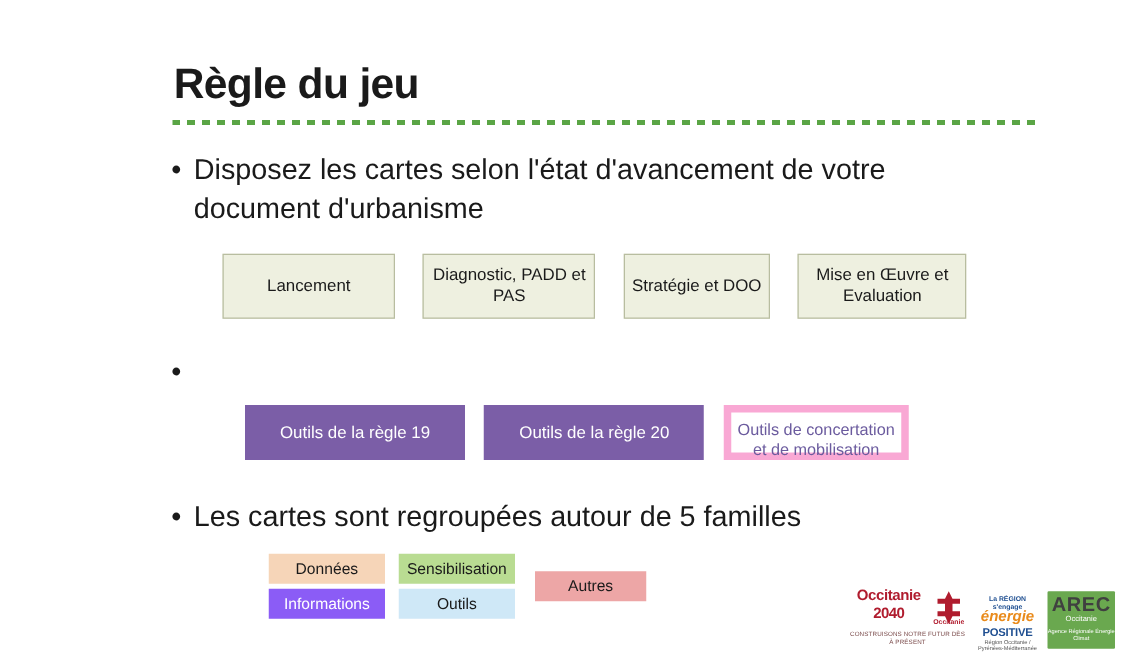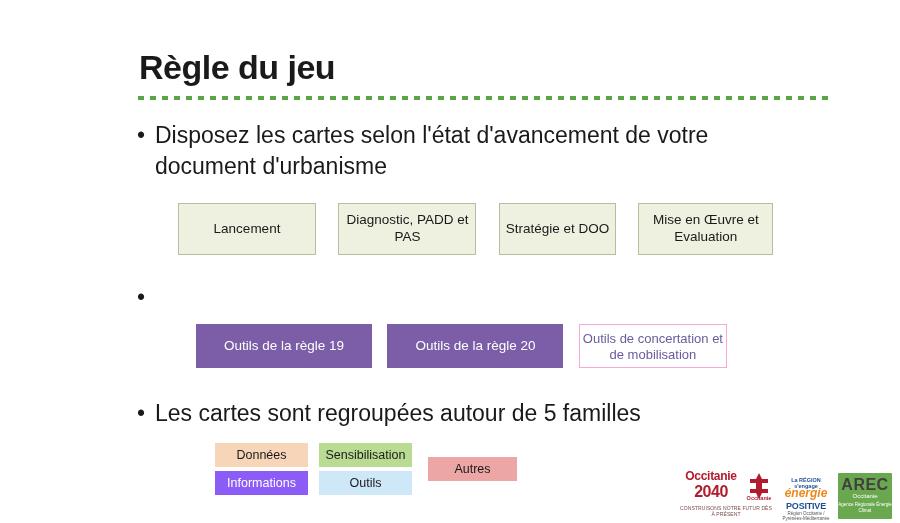--- a/index.html
+++ b/index.html
@@ -93,21 +93,21 @@
     box-sizing: border-box;
     height: 44px;
     line-height: 44px;
   }
   .c2a { width: 176px; margin-right: 11px; }
   .c2b { width: 176px; margin-right: 11px; }
   .card2-outline {
     display: inline-block;
     vertical-align: top;
     background: #ffffff;
-    border: 1px solid #f9a8d4;
+    border: 6px solid #f9a8d4;
     color: #6b5b9e;
     font-size: 13px;
     text-align: center;
     box-sizing: border-box;
     height: 44px;
     width: 148px;
     line-height: 1.25;
     padding-top: 6px;
   }
 
@@ -150,21 +150,21 @@
     font-size: 12px;
     font-weight: bold;
     color: #b01c2e;
     letter-spacing: -0.3px;
   }
   .logo-occ .occ-num {
     position: absolute;
     left: 0; top: 16px;
     width: 66px;
     text-align: center;
-    font-size: 16px;
+    font-size: 12px;
     font-weight: bold;
     color: #b01c2e;
     letter-spacing: -0.5px;
   }
   .logo-occ .occ-sub {
     position: absolute;
     left: 0; top: 38px;
     width: 96px;
     text-align: center;
     font-size: 5px;

